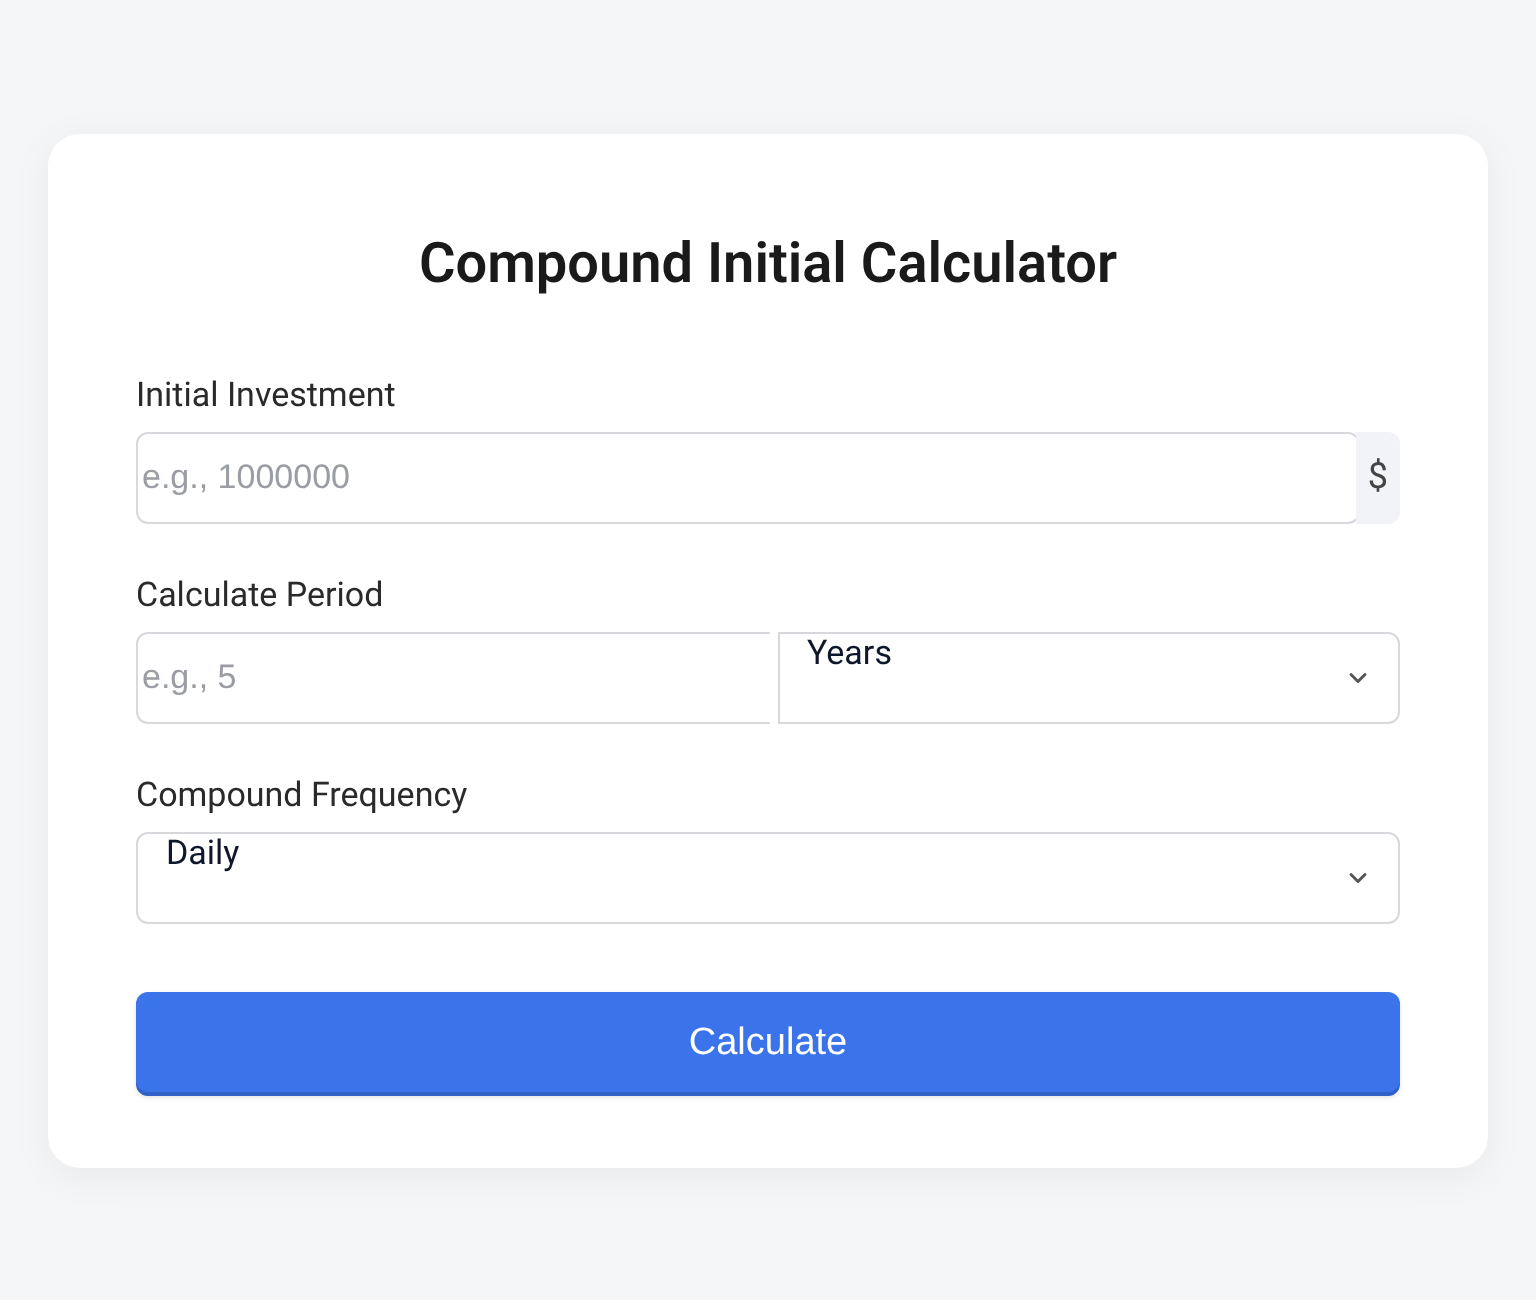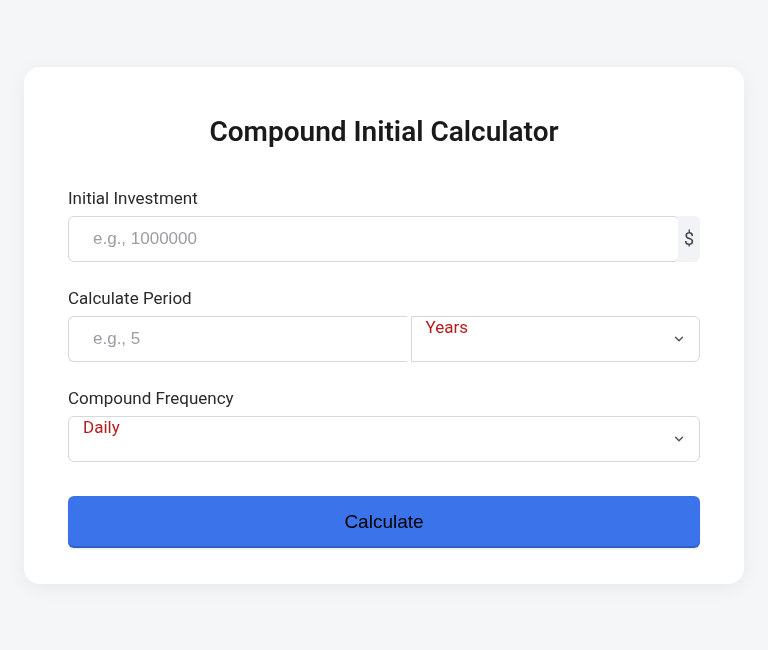--- a/index.html
+++ b/index.html
@@ -45,21 +45,21 @@
     .input-wrap {
       position: relative;
       display: flex;
       align-items: stretch;
     }
     .text-input {
       flex: 1;
       height: 46px;
       border: 1px solid #d6d8dc;
       border-radius: 6px;
-      padding: 0 24px;
+      padding: 0 2px;
       font-size: 17px;
       color: #333;
       background: #fff;
       outline: none;
     }
     .text-input::placeholder {
       color: #9a9da3;
     }
     .suffix {
       display: flex;
@@ -88,21 +88,21 @@
       border-top-left-radius: 0;
       border-bottom-left-radius: 0;
       flex: 1;
     }
     .select {
       height: 46px;
       border: 1px solid #d6d8dc;
       border-radius: 6px;
       padding: 0 40px 0 14px;
       font-size: 17px;
-      color: #b91c1c;
+      color: #0f172a;
       background: #fff;
       outline: none;
       appearance: none;
       position: relative;
       cursor: pointer;
       width: 100%;
     }
     .select-wrap {
       position: relative;
       flex: 1;
@@ -117,21 +117,21 @@
       transform: translateY(-50%);
       pointer-events: none;
       width: 14px;
       height: 14px;
       color: #555;
     }
     .calc-button {
       width: 100%;
       height: 52px;
       background: #3a73ea;
-      color: #000000;
+      color: #ffffff;
       font-size: 19px;
       font-weight: 400;
       border: none;
       border-radius: 6px;
       cursor: pointer;
       margin-top: 8px;
       box-shadow: inset 0 -2px 0 rgba(0,0,0,0.15), 0 1px 2px rgba(0,0,0,0.1);
     }
   </style>
 </head>

